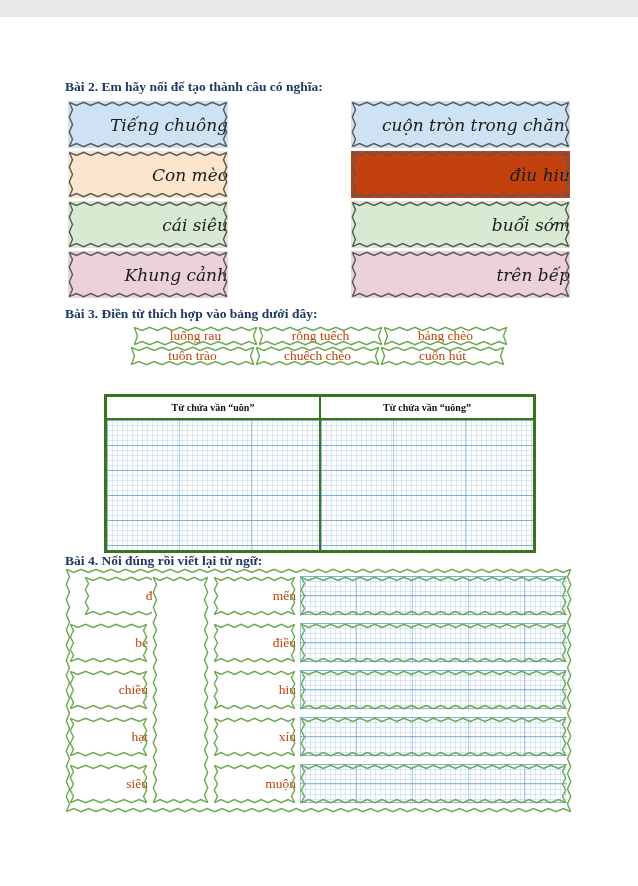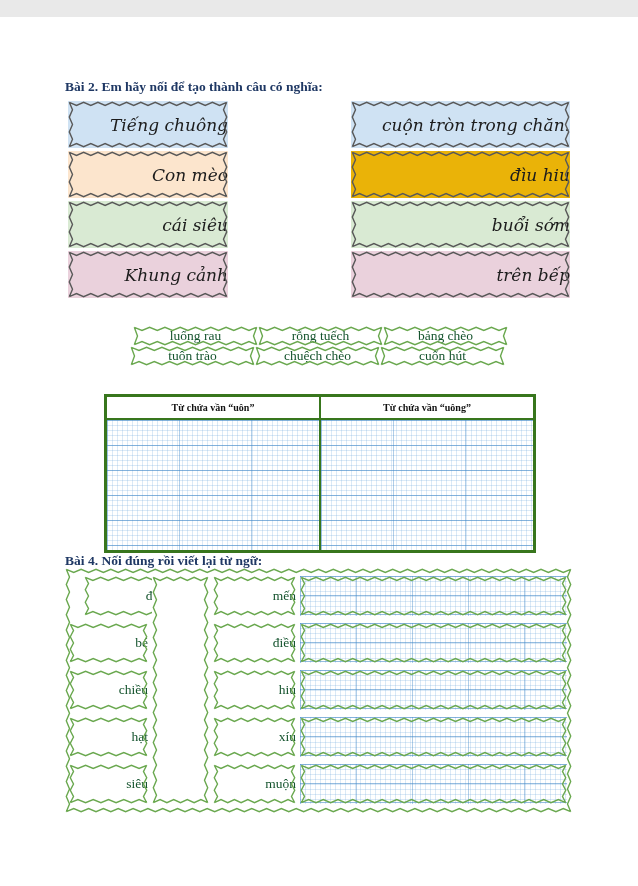--- a/index.html
+++ b/index.html
@@ -5,21 +5,21 @@
   *{margin:0;padding:0;box-sizing:border-box}
   html,body{background:#e9e9e9}
   .page{position:relative;width:638px;height:886px;background:#ffffff;margin:17px auto;overflow:hidden;
         font-family:"Liberation Serif",serif}
   .zz{position:absolute}
   .zzsvg{position:absolute;left:0;top:0;pointer-events:none}
   .ex-title{position:absolute;font-weight:bold;font-size:13.5px;color:#1f3864;white-space:nowrap}
   .mbox{display:flex;align-items:center;justify-content:flex-end}
   .script{font-family:"DejaVu Serif",serif;font-style:italic;font-size:17px;color:#1c1c1c;white-space:nowrap}
   .wb{display:flex;align-items:center;justify-content:center;background:#fff}
-  .word{font-size:13.5px;color:#14532d;white-space:nowrap}
+  .word{font-size:13.5px;color:#c2410c;white-space:nowrap}
   .table3{position:absolute;border:3px solid #38761d;display:flex;flex-direction:column;background:#fff}
   .t3-head{display:flex;height:23px;border-bottom:2px solid #38761d;background:#fff}
   .t3-head .hc{flex:1;display:flex;align-items:center;justify-content:center;
                font-weight:bold;font-size:10px;color:#111}
   .t3-head .hc:first-child{border-right:2px solid #38761d}
   .t3-body{display:flex;flex:1}
   .t3-body .bc{flex:1}
   .t3-body .bc:first-child{border-right:2px solid #38761d}
   
   .wgrid{
@@ -70,39 +70,40 @@
         <path d="M1.3,1.3L8.5,4.5L15.6,1.3L22.8,4.5L29.9,1.3L37.1,4.5L44.2,1.3L51.4,4.5L58.5,1.3L65.7,4.5L72.8,1.3L80.0,4.5L87.2,1.3L94.3,4.5L101.5,1.3L108.6,4.5L115.8,1.3L122.9,4.5L130.1,1.3L137.2,4.5L144.4,1.3L151.5,4.5L158.7,1.3M158.7,1.3L155.5,8.7L158.7,16.1L155.5,23.5L158.7,30.9L155.5,38.3L158.7,45.7M158.7,45.7L151.5,42.5L144.4,45.7L137.2,42.5L130.1,45.7L122.9,42.5L115.8,45.7L108.6,42.5L101.5,45.7L94.3,42.5L87.2,45.7L80.0,42.5L72.8,45.7L65.7,42.5L58.5,45.7L51.4,42.5L44.2,45.7L37.1,42.5L29.9,45.7L22.8,42.5L15.6,45.7L8.5,42.5L1.3,45.7M1.3,45.7L4.5,38.3L1.3,30.9L4.5,23.5L1.3,16.1L4.5,8.7L1.3,1.3" fill="none" stroke="#595959" stroke-width="1.4"></path>
       </svg>
     </div>
 
   <div class="zz mbox" style="left: 351px; top: 84px; width: 219px; height: 47px; background: rgb(207, 226, 243);">
     <span class="script">cuộn tròn trong chăn.</span>
   <svg class="zzsvg" width="219" height="47" viewBox="0 0 219 47">
         <path d="M1.3,1.3L8.5,4.5L15.7,1.3L22.9,4.5L30.2,1.3L37.4,4.5L44.6,1.3L51.8,4.5L59.0,1.3L66.2,4.5L73.4,1.3L80.6,4.5L87.9,1.3L95.1,4.5L102.3,1.3L109.5,4.5L116.7,1.3L123.9,4.5L131.1,1.3L138.4,4.5L145.6,1.3L152.8,4.5L160.0,1.3L167.2,4.5L174.4,1.3L181.6,4.5L188.8,1.3L196.1,4.5L203.3,1.3L210.5,4.5L217.7,1.3M217.7,1.3L214.5,8.7L217.7,16.1L214.5,23.5L217.7,30.9L214.5,38.3L217.7,45.7M217.7,45.7L210.5,42.5L203.3,45.7L196.1,42.5L188.8,45.7L181.6,42.5L174.4,45.7L167.2,42.5L160.0,45.7L152.8,42.5L145.6,45.7L138.4,42.5L131.1,45.7L123.9,42.5L116.7,45.7L109.5,42.5L102.3,45.7L95.1,42.5L87.9,45.7L80.6,42.5L73.4,45.7L66.2,42.5L59.0,45.7L51.8,42.5L44.6,45.7L37.4,42.5L30.2,45.7L22.9,42.5L15.7,45.7L8.5,42.5L1.3,45.7M1.3,45.7L4.5,38.3L1.3,30.9L4.5,23.5L1.3,16.1L4.5,8.7L1.3,1.3" fill="none" stroke="#595959" stroke-width="1.4"></path>
       </svg>
     </div>
-  <div class="zz mbox" style="left: 351px; top: 134px; width: 219px; height: 47px; background: #eab308;">
+  <div class="zz mbox" style="left: 351px; top: 134px; width: 219px; height: 47px; background: #c2410c;">
     <span class="script">đìu hiu</span>
   <svg class="zzsvg" width="219" height="47" viewBox="0 0 219 47">
         <path d="M1.3,1.3L8.5,4.5L15.7,1.3L22.9,4.5L30.2,1.3L37.4,4.5L44.6,1.3L51.8,4.5L59.0,1.3L66.2,4.5L73.4,1.3L80.6,4.5L87.9,1.3L95.1,4.5L102.3,1.3L109.5,4.5L116.7,1.3L123.9,4.5L131.1,1.3L138.4,4.5L145.6,1.3L152.8,4.5L160.0,1.3L167.2,4.5L174.4,1.3L181.6,4.5L188.8,1.3L196.1,4.5L203.3,1.3L210.5,4.5L217.7,1.3M217.7,1.3L214.5,8.7L217.7,16.1L214.5,23.5L217.7,30.9L214.5,38.3L217.7,45.7M217.7,45.7L210.5,42.5L203.3,45.7L196.1,42.5L188.8,45.7L181.6,42.5L174.4,45.7L167.2,42.5L160.0,45.7L152.8,42.5L145.6,45.7L138.4,42.5L131.1,45.7L123.9,42.5L116.7,45.7L109.5,42.5L102.3,45.7L95.1,42.5L87.9,45.7L80.6,42.5L73.4,45.7L66.2,42.5L59.0,45.7L51.8,42.5L44.6,45.7L37.4,42.5L30.2,45.7L22.9,42.5L15.7,45.7L8.5,42.5L1.3,45.7M1.3,45.7L4.5,38.3L1.3,30.9L4.5,23.5L1.3,16.1L4.5,8.7L1.3,1.3" fill="none" stroke="#595959" stroke-width="1.4"></path>
       </svg>
     </div>
   <div class="zz mbox" style="left: 351px; top: 184px; width: 219px; height: 47px; background: rgb(217, 234, 211);">
     <span class="script">buổi sớm</span>
   <svg class="zzsvg" width="219" height="47" viewBox="0 0 219 47">
         <path d="M1.3,1.3L8.5,4.5L15.7,1.3L22.9,4.5L30.2,1.3L37.4,4.5L44.6,1.3L51.8,4.5L59.0,1.3L66.2,4.5L73.4,1.3L80.6,4.5L87.9,1.3L95.1,4.5L102.3,1.3L109.5,4.5L116.7,1.3L123.9,4.5L131.1,1.3L138.4,4.5L145.6,1.3L152.8,4.5L160.0,1.3L167.2,4.5L174.4,1.3L181.6,4.5L188.8,1.3L196.1,4.5L203.3,1.3L210.5,4.5L217.7,1.3M217.7,1.3L214.5,8.7L217.7,16.1L214.5,23.5L217.7,30.9L214.5,38.3L217.7,45.7M217.7,45.7L210.5,42.5L203.3,45.7L196.1,42.5L188.8,45.7L181.6,42.5L174.4,45.7L167.2,42.5L160.0,45.7L152.8,42.5L145.6,45.7L138.4,42.5L131.1,45.7L123.9,42.5L116.7,45.7L109.5,42.5L102.3,45.7L95.1,42.5L87.9,45.7L80.6,42.5L73.4,45.7L66.2,42.5L59.0,45.7L51.8,42.5L44.6,45.7L37.4,42.5L30.2,45.7L22.9,42.5L15.7,45.7L8.5,42.5L1.3,45.7M1.3,45.7L4.5,38.3L1.3,30.9L4.5,23.5L1.3,16.1L4.5,8.7L1.3,1.3" fill="none" stroke="#595959" stroke-width="1.4"></path>
       </svg>
     </div>
   <div class="zz mbox" style="left: 351px; top: 234px; width: 219px; height: 47px; background: rgb(234, 209, 220);">
     <span class="script">trên bếp</span>
   <svg class="zzsvg" width="219" height="47" viewBox="0 0 219 47">
         <path d="M1.3,1.3L8.5,4.5L15.7,1.3L22.9,4.5L30.2,1.3L37.4,4.5L44.6,1.3L51.8,4.5L59.0,1.3L66.2,4.5L73.4,1.3L80.6,4.5L87.9,1.3L95.1,4.5L102.3,1.3L109.5,4.5L116.7,1.3L123.9,4.5L131.1,1.3L138.4,4.5L145.6,1.3L152.8,4.5L160.0,1.3L167.2,4.5L174.4,1.3L181.6,4.5L188.8,1.3L196.1,4.5L203.3,1.3L210.5,4.5L217.7,1.3M217.7,1.3L214.5,8.7L217.7,16.1L214.5,23.5L217.7,30.9L214.5,38.3L217.7,45.7M217.7,45.7L210.5,42.5L203.3,45.7L196.1,42.5L188.8,45.7L181.6,42.5L174.4,45.7L167.2,42.5L160.0,45.7L152.8,42.5L145.6,45.7L138.4,42.5L131.1,45.7L123.9,42.5L116.7,45.7L109.5,42.5L102.3,45.7L95.1,42.5L87.9,45.7L80.6,42.5L73.4,45.7L66.2,42.5L59.0,45.7L51.8,42.5L44.6,45.7L37.4,42.5L30.2,45.7L22.9,42.5L15.7,45.7L8.5,42.5L1.3,45.7M1.3,45.7L4.5,38.3L1.3,30.9L4.5,23.5L1.3,16.1L4.5,8.7L1.3,1.3" fill="none" stroke="#595959" stroke-width="1.4"></path>
       </svg>
     </div>
 
+  <div class="ex-title" style="left:65px;top:289px">Bài 3. Điền từ thích hợp vào bảng dưới đây:</div>
 
   <div class="zz wb" style="left:133px;top:309px;width:125px;height:20px">
     <span class="word">luống rau</span>
   <svg class="zzsvg" width="125" height="20" viewBox="0 0 125 20">
         <path d="M1.3,1.3L9.0,4.5L16.6,1.3L24.3,4.5L31.9,1.3L39.5,4.5L47.2,1.3L54.9,4.5L62.5,1.3L70.2,4.5L77.8,1.3L85.5,4.5L93.1,1.3L100.8,4.5L108.4,1.3L116.0,4.5L123.7,1.3M123.7,1.3L120.5,10.0L123.7,18.7M123.7,18.7L116.0,15.5L108.4,18.7L100.8,15.5L93.1,18.7L85.5,15.5L77.8,18.7L70.2,15.5L62.5,18.7L54.8,15.5L47.2,18.7L39.5,15.5L31.9,18.7L24.3,15.5L16.6,18.7L9.0,15.5L1.3,18.7M1.3,18.7L4.5,10.0L1.3,1.3" fill="none" stroke="#6aa84f" stroke-width="1.4"></path>
       </svg>
     </div>
   <div class="zz wb" style="left:258px;top:309px;width:125px;height:20px">
     <span class="word">rỗng tuếch</span>
   <svg class="zzsvg" width="125" height="20" viewBox="0 0 125 20">

